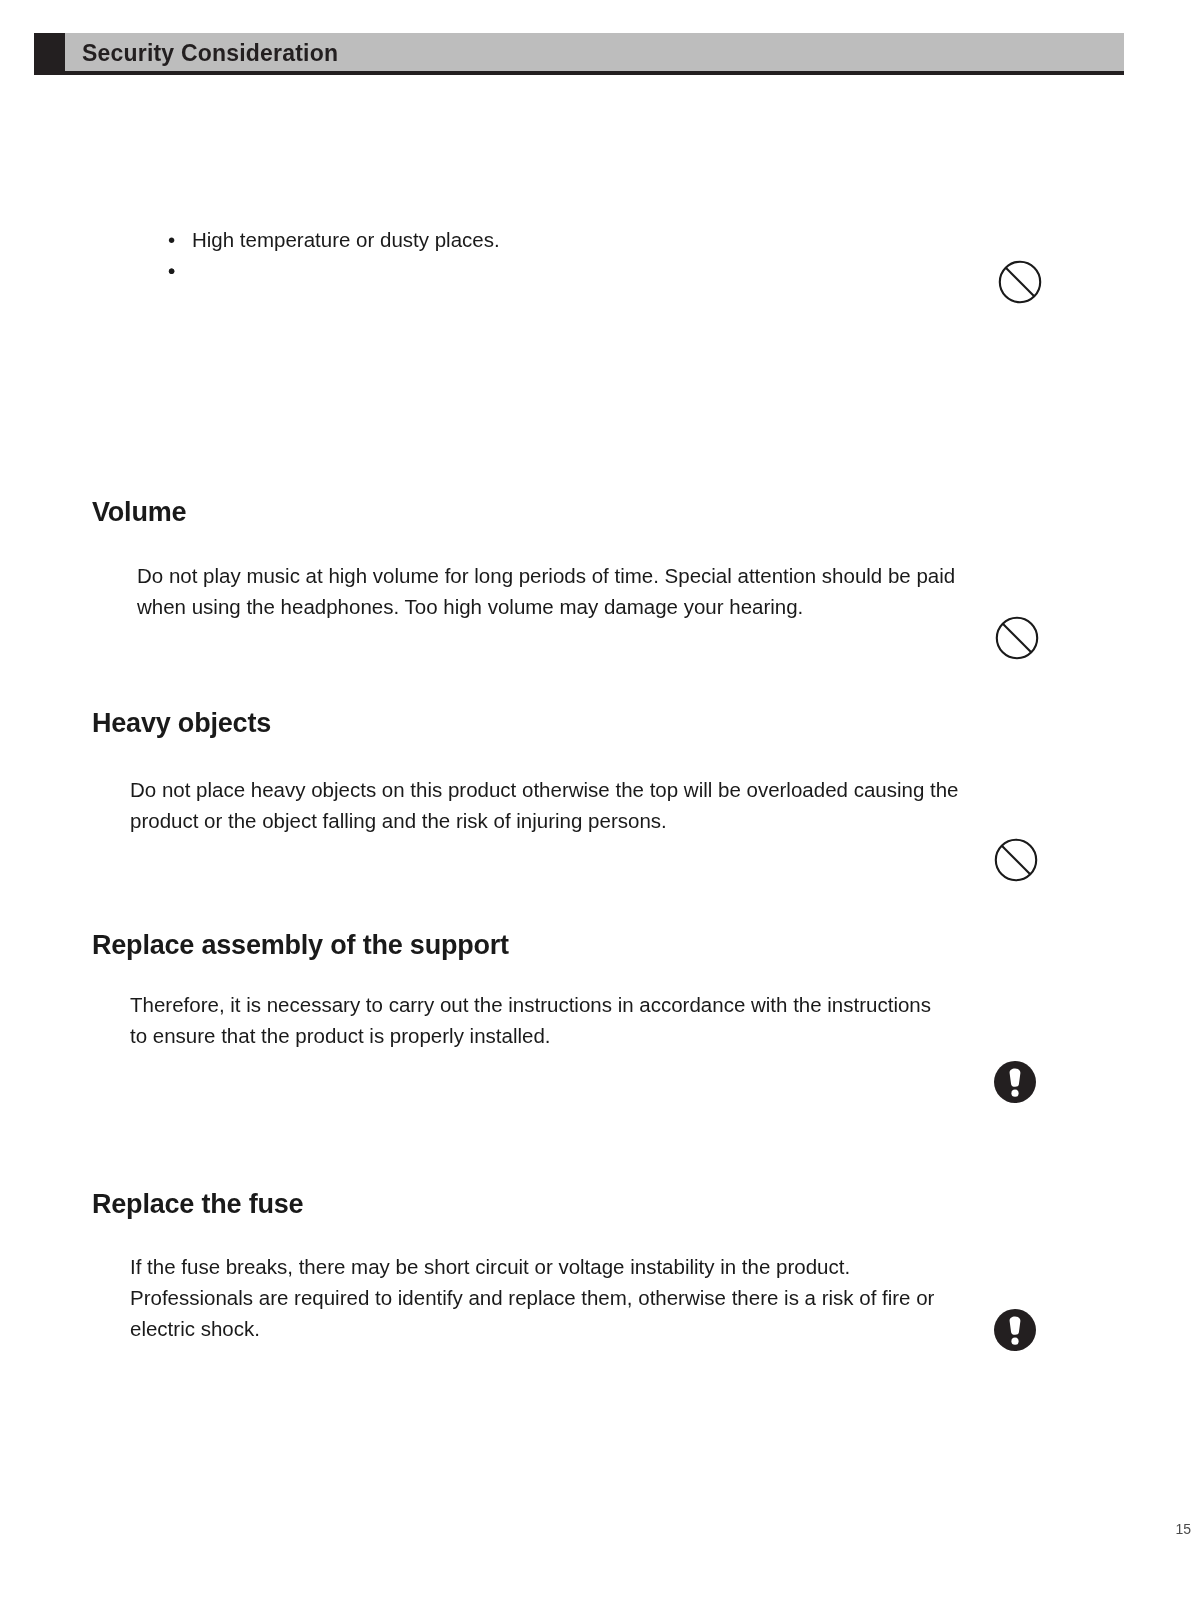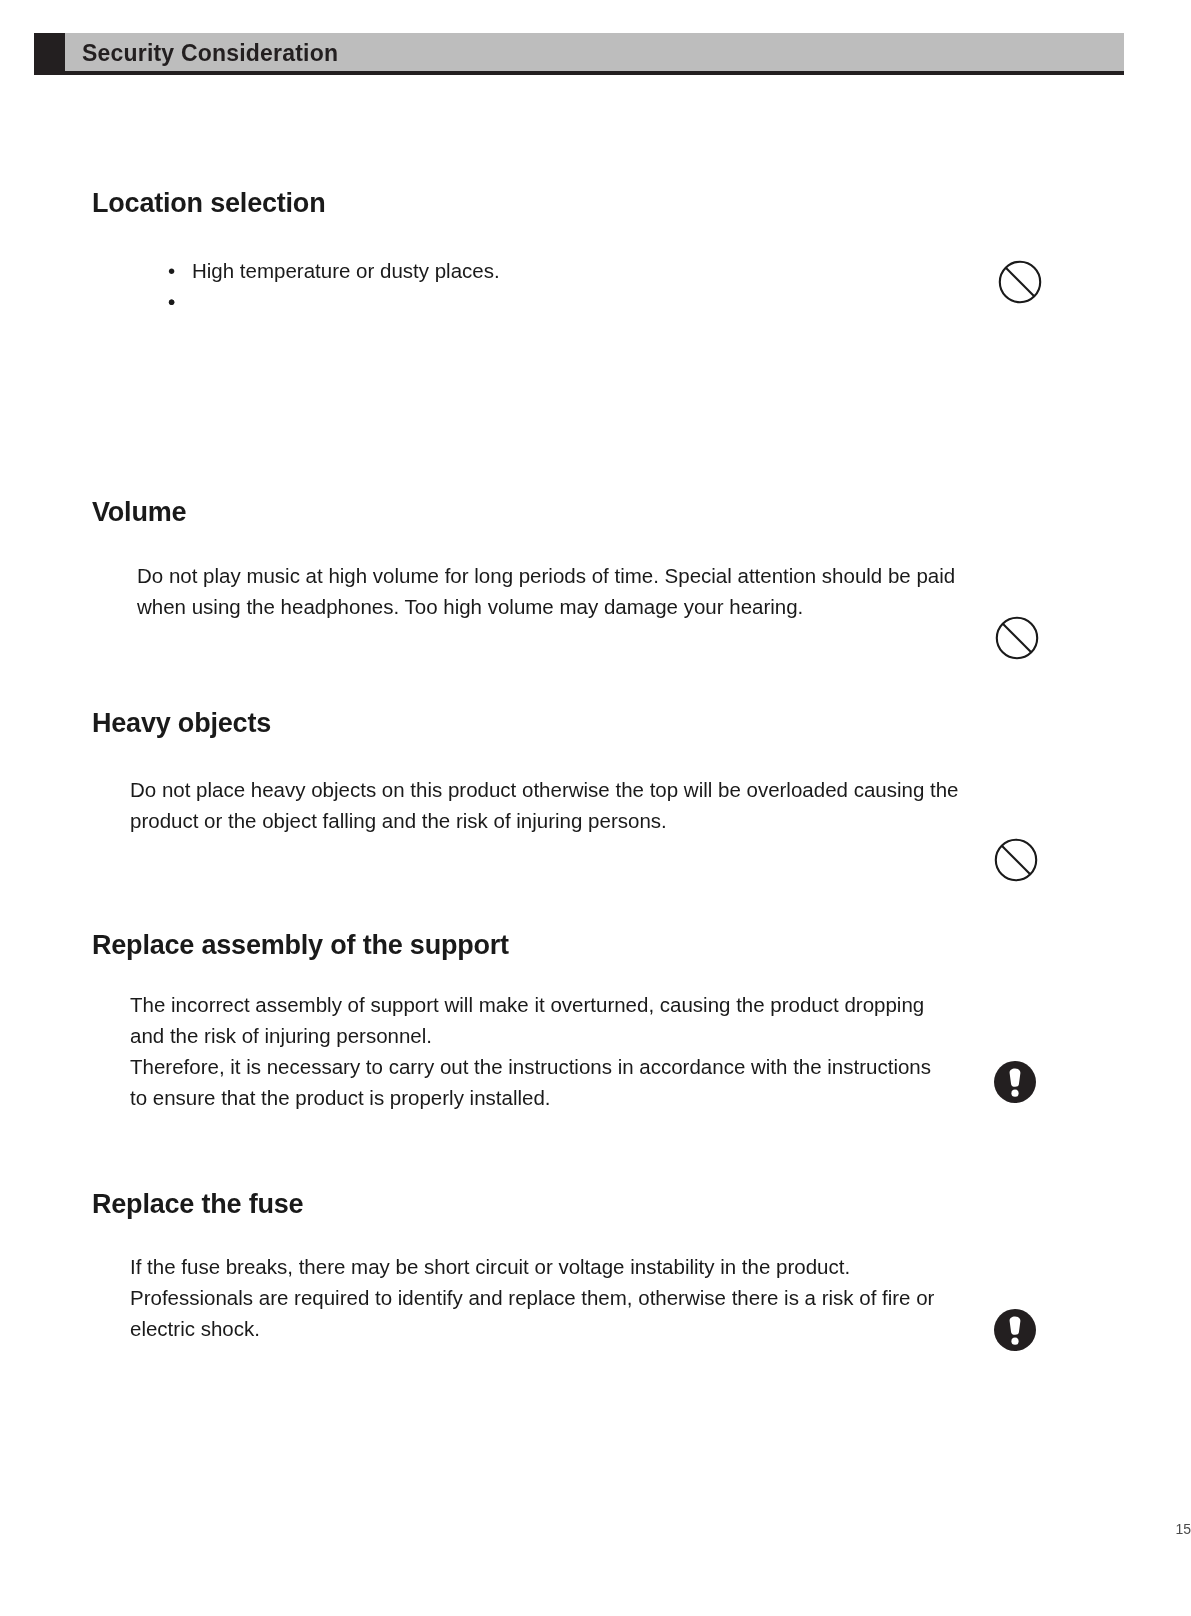--- a/index.html
+++ b/index.html
@@ -139,21 +139,20 @@
 <div class="header-band">
   <div class="header-black-block"></div>
   <div class="header-gray-bar"></div>
   <div class="header-title">Security Consideration</div>
 </div>
 <div class="header-rule"></div>
 
 <div class="content">
 
   <div class="section" style="top:188px;">
-    <h2 class="section-heading">Location selection</h2>
     <div class="section-body body-indent-a" style="margin-top:36px;">
       <ul class="bullets">
         <li>
           <span class="dot">•</span>
           <span>High temperature or dusty places.</span>
         </li>
         <li>
           <span class="dot">•</span>
         </li>
         <li>
@@ -173,21 +172,20 @@
   <div class="section" style="top:708px;">
     <h2 class="section-heading">Heavy objects</h2>
     <div class="section-body body-indent-a" style="margin-top:35px;">
       <p class="para">Do not place heavy objects on this product otherwise the top will be overloaded causing the product or the object falling and the risk of injuring persons.</p>
     </div>
   </div>
 
   <div class="section" style="top:930px;">
     <h2 class="section-heading">Replace assembly of the support</h2>
     <div class="section-body body-indent-a" style="margin-top:28px; width:822px;">
-      <p class="para">The incorrect assembly of support will make it overturned, causing the product dropping and the risk of injuring personnel.</p>
       <p class="para">Therefore, it is necessary to carry out the instructions in accordance with the instructions to ensure that the product is properly installed.</p>
     </div>
   </div>
 
   <div class="section" style="top:1189px;">
     <h2 class="section-heading">Replace the fuse</h2>
     <div class="section-body body-indent-a" style="margin-top:31px; width:825px;">
       <p class="para">If the fuse breaks, there may be short circuit or voltage instability in the product. Professionals are required to identify and replace them, otherwise there is a risk of fire or electric shock.</p>
     </div>
   </div>

